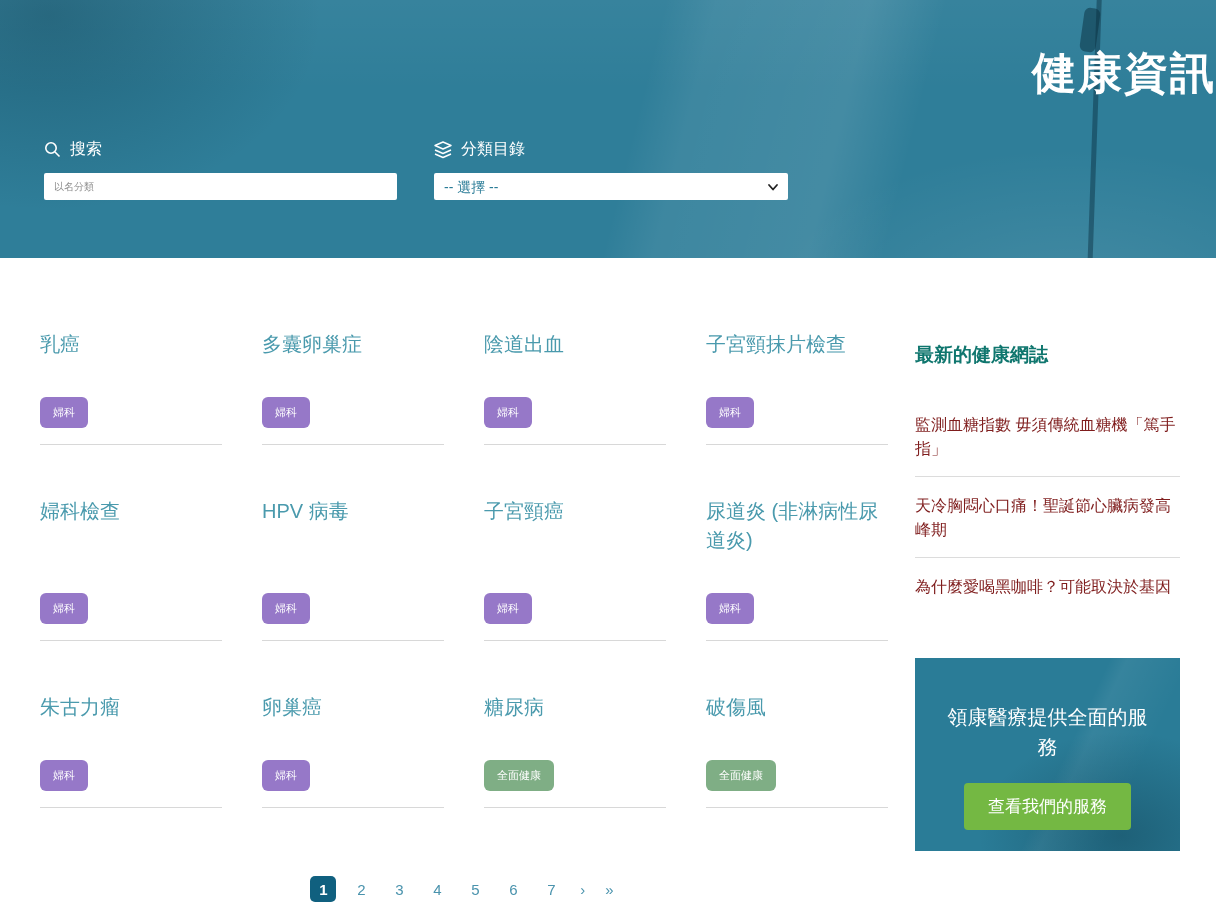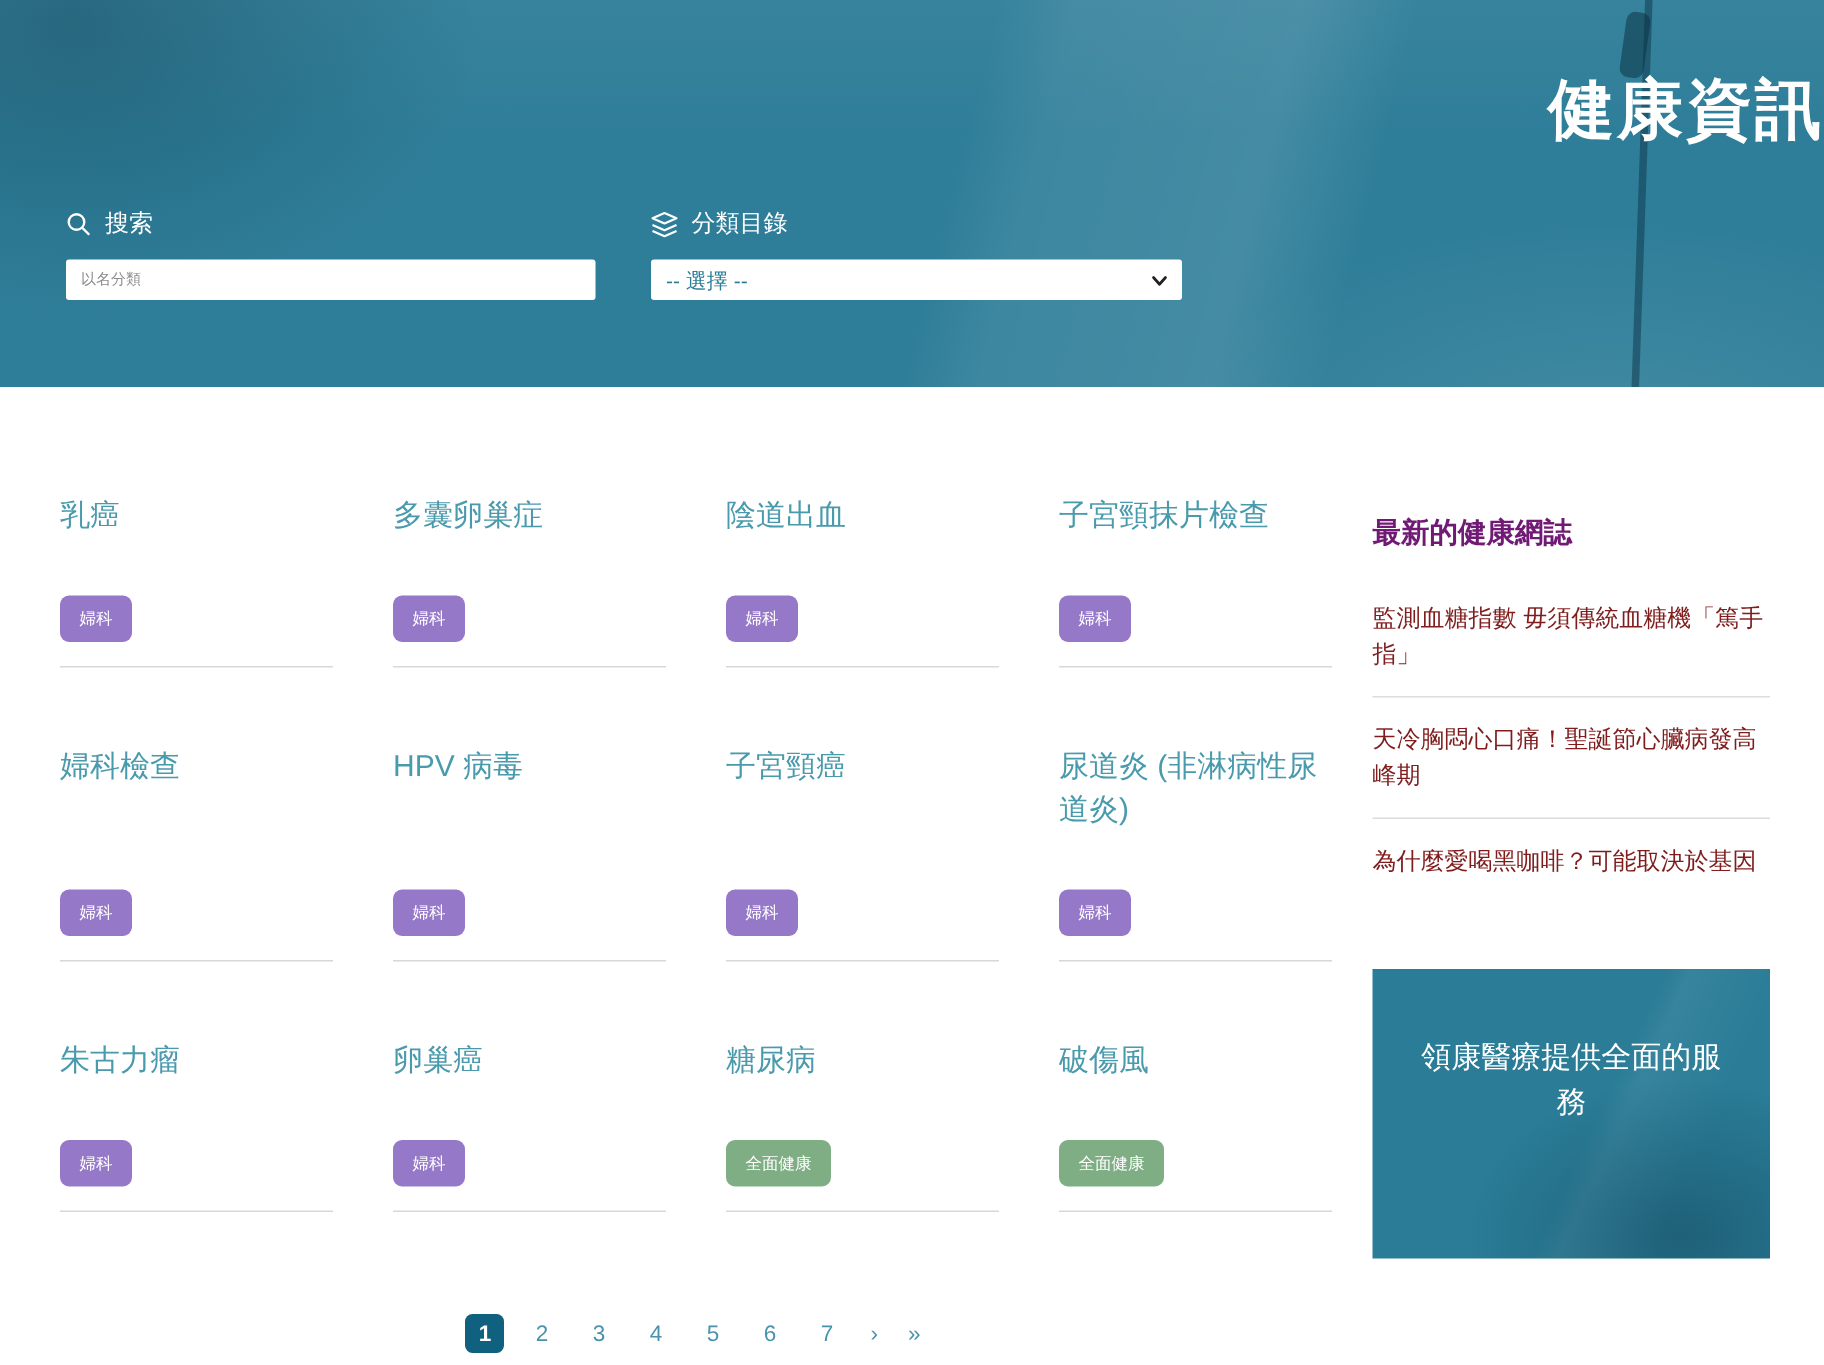--- a/index.html
+++ b/index.html
@@ -51,21 +51,21 @@
 
   
   .pagination { display:flex; justify-content:center; align-items:center; gap:12px; margin-top:68px; }
   .page-item { min-width:26px; height:26px; display:flex; align-items:center; justify-content:center;
     font-size:15px; color:#4A93AD; cursor:pointer; border-radius:5px; padding:0 4px; }
   .page-item.active { background:#10607F; color:#ffffff; font-weight:bold; }
   .page-arrow { font-size:15px; color:#4A93AD; cursor:pointer; padding:0 4px; }
 
   
   .sidebar { width:265px; padding-top:12px; }
-  .sidebar-heading { color:#701a75; font-size:19px; margin-bottom:16px; }
+  .sidebar-heading { color:#0f766e; font-size:19px; margin-bottom:28px; }
   .post-list { list-style:none; }
   .post-item { padding:17px 0 15px 0; border-bottom:1px solid #DCDCDC; }
   .post-item:last-child { border-bottom:none; }
   .post-link { color:#7f1d1d; font-size:16px; line-height:1.5; text-decoration:none; cursor:pointer; display:block; }
 
   .promo { position:relative; margin-top:44px; width:265px; height:193px; background:#2A7C97;
     overflow:hidden; display:flex; flex-direction:column; align-items:center; padding:44px 26px 0 26px; }
   .promo::before { content:""; position:absolute; inset:0;
     background:
       radial-gradient(ellipse 220px 160px at 78% 92%, rgba(8,45,62,0.35), transparent 65%),
@@ -241,16 +241,17 @@
       <li class="post-item">
         <a class="post-link">天冷胸悶心口痛！聖誕節心臟病發高峰期</a>
       </li>
       <li class="post-item">
         <a class="post-link">為什麼愛喝黑咖啡？可能取決於基因</a>
       </li>
     </ul>
 
     <div class="promo">
       <div class="promo-text">領康醫療提供全面的服務</div>
+      <button class="promo-btn">查看我們的服務</button>
     </div>
   </div>
 
 </div>
 
 </body></html>

